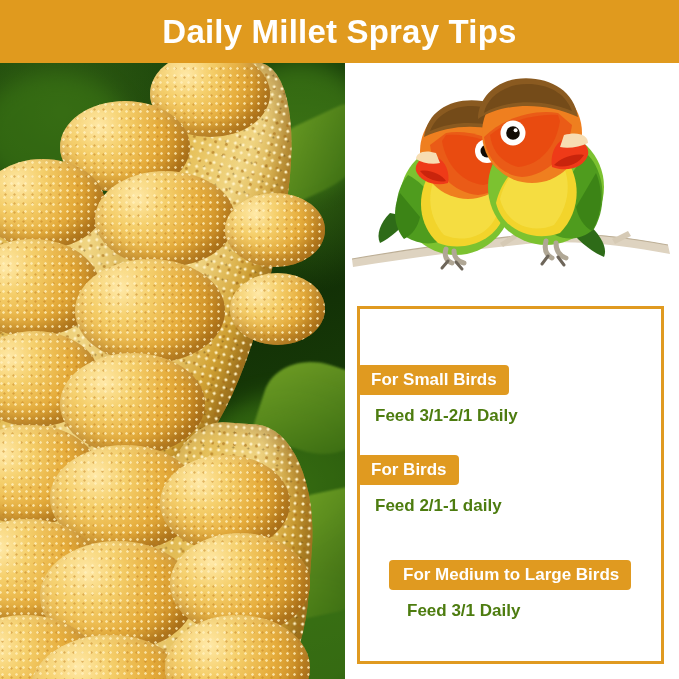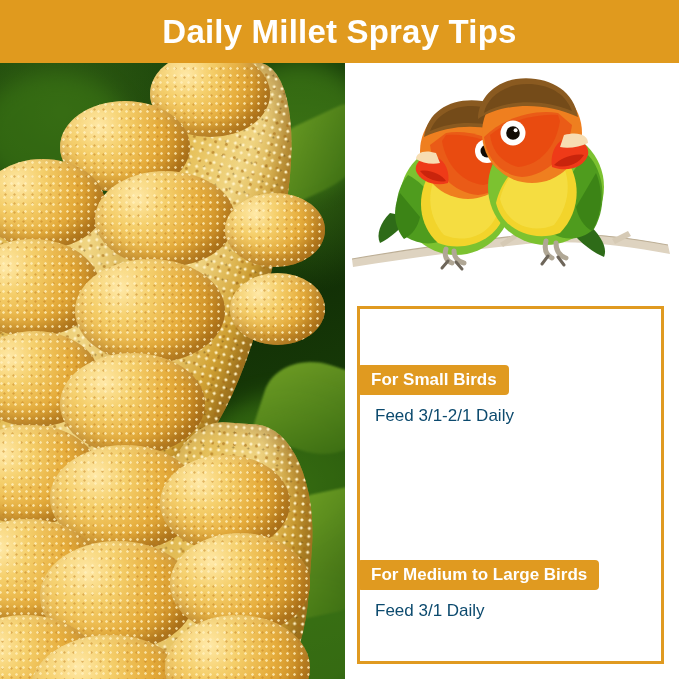--- a/index.html
+++ b/index.html
@@ -145,30 +145,30 @@
     font-size: 17px;
     font-weight: bold;
     padding: 5px 12px 6px 14px;
     border-radius: 4px;
     white-space: nowrap;
     line-height: 1.12;
     font-family: "Liberation Sans", sans-serif;
   }
   .tip-detail {
     display: block;
-    color: #0c4a6e;
+    color: #4d7c0f;
     font-size: 17px;
-    font-weight: normal;
+    font-weight: bold;
     margin: 11px 0 0 18px;
     white-space: nowrap;
     font-family: "Liberation Sans", sans-serif;
   }
   #grp0 { top: 34px; margin-top: 22px; }
   #grp1 { top: 146px; }
-  #grp2 { top: 251px; }
+  #grp2 { top: 251px; margin-left: 32px; }
 </style>
 </head>
 <body>
 
 <div class="infographic">
 
   <div class="header-banner">
     <div class="header-title">Daily Millet Spray Tips</div>
   </div>
 
@@ -287,19 +287,23 @@
         <path d="M198 193 l -6 8 M208 194 l 6 8" stroke="#6e665a" stroke-width="3" fill="none" stroke-linecap="round"></path>
       </g>
     </svg>
   </div>
 
   <div class="tips-box">
     <div class="tip-group" id="grp0">
       <span class="tip-badge">For Small Birds</span>
       <span class="tip-detail">Feed 3/1-2/1 Daily</span>
     </div>
+    <div class="tip-group" id="grp1">
+      <span class="tip-badge">For  Birds</span>
+      <span class="tip-detail">Feed 2/1-1 daily</span>
+    </div>
     <div class="tip-group" id="grp2">
       <span class="tip-badge">For Medium to Large Birds</span>
       <span class="tip-detail">Feed 3/1 Daily</span>
     </div>
   </div>
 
 </div>
 
 </body></html>

